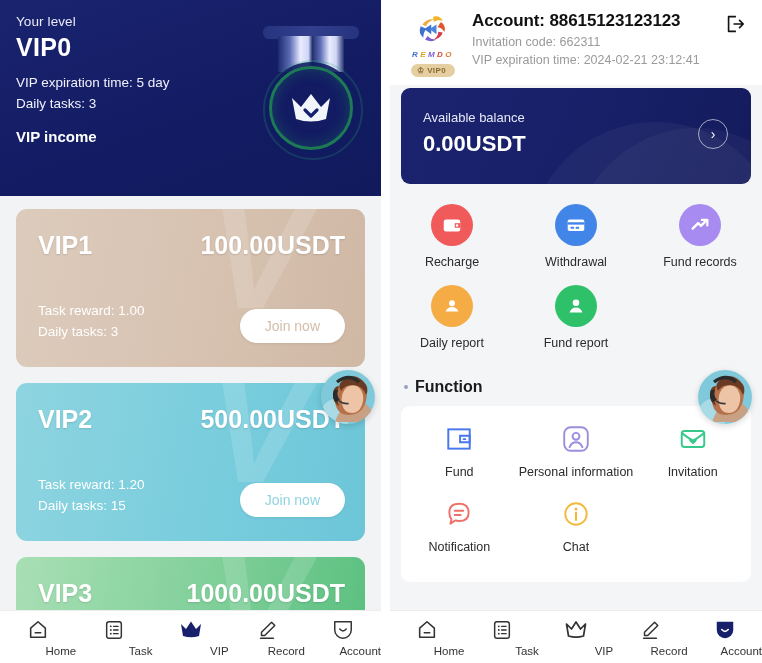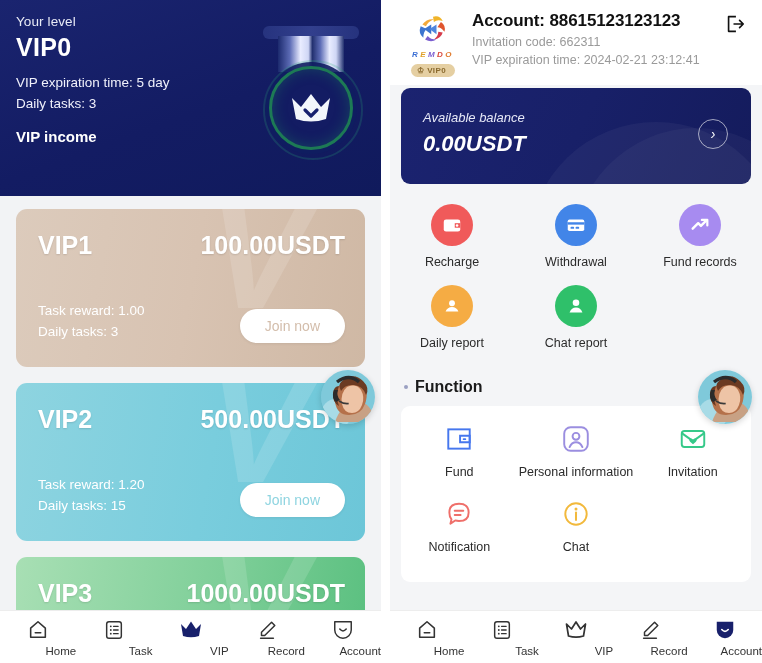--- a/index.html
+++ b/index.html
@@ -73,21 +73,21 @@
   .brand-badge{ display:inline-block; margin-top:4px; background:#e5cfa2; color:#8a6a2e;
     border-radius:9px; font-size:8px; padding:2px 9px 2px 6px; font-weight:bold; letter-spacing:.4px; }
   .acc-info{ flex:1; padding-left:8px; padding-top:2px; }
   .acc-title{ font-size:17px; font-weight:bold; color:#111111; letter-spacing:-.1px; }
   .acc-sub{ font-size:12.5px; color:#9a9a9a; margin-top:4px; }
   .logout{ padding:4px 2px 0 0; cursor:pointer; }
 
   
   .bal-card{ position:relative; margin:3px 11px 0 11px; height:96px; border-radius:9px;
     background:linear-gradient(115deg,#1b2370 0%,#182068 50%,#141b5c 100%);
-    overflow:hidden; padding:22px 0 0 22px;font-style:italic; }
+    overflow:hidden; padding:22px 0 0 22px; }
   .bal-card .wave{ position:absolute; right:-30px; bottom:-58px; width:250px; height:120px;
     border-radius:50% 50% 0 0 / 100% 100% 0 0; background:rgba(255,255,255,.045); }
   .bal-card .wave2{ position:absolute; right:-70px; bottom:-74px; width:250px; height:130px;
     border-radius:50% 50% 0 0 / 100% 100% 0 0; background:rgba(255,255,255,.04); }
   .bal-label{ color:#e6e8f7; font-size:13px; position:relative; z-index:2; }
   .bal-value{ color:#ffffff; font-size:22px; font-weight:bold; margin-top:6px; position:relative; z-index:2; }
   .bal-arrow{ position:absolute; right:23px; top:31px; width:30px; height:30px; border-radius:50%;
     border:1.4px solid rgba(255,255,255,.6); display:flex; align-items:center; justify-content:center;
     color:#ffffff; font-size:14px; z-index:3; cursor:pointer; }
 
@@ -334,21 +334,21 @@
         </div>
         <div class="qa-tx">Daily report</div>
       </div>
       <div class="qa">
         <div class="qa-ic" style="background:#2fc06a">
           <svg width="22" height="22" viewBox="0 0 24 24">
               <circle cx="12" cy="8.5" r="3.6" fill="#fff"></circle>
               <path d="M5 19 q2-5.5 7-5.5 q5 0 7 5.5 z" fill="#fff"></path>
             </svg>
         </div>
-        <div class="qa-tx">Chat report</div>
+        <div class="qa-tx">Fund report</div>
       </div>
     </div>
 
     <div class="fn-head">
       <div class="fn-dot"></div>
       <div class="fn-title">Function</div>
     </div>
 
     <div class="fn-card">
       <div class="fn-grid">

